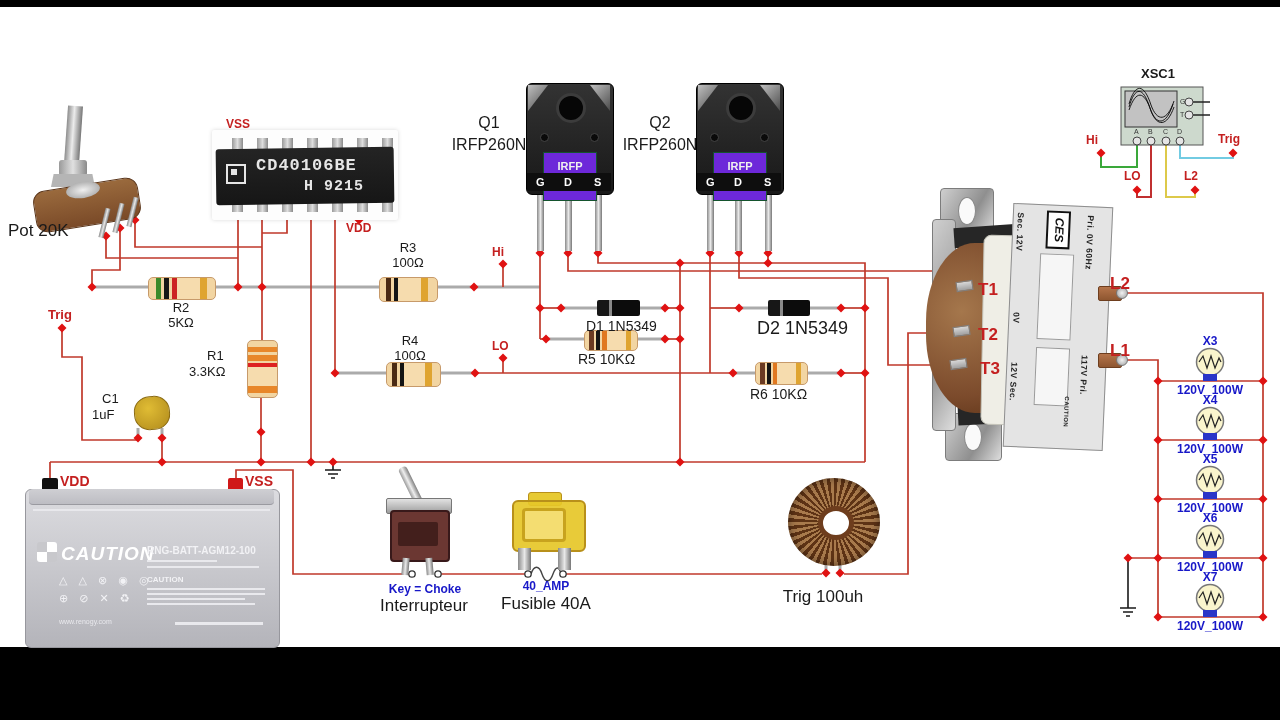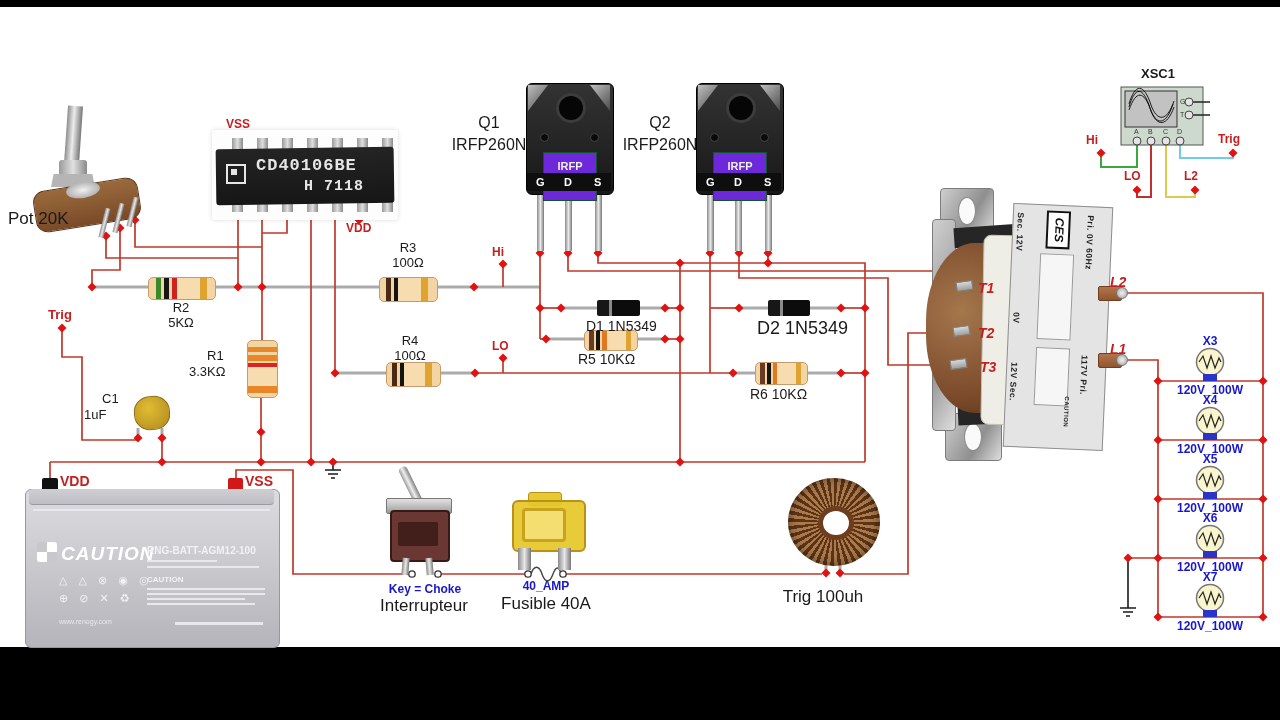--- a/index.html
+++ b/index.html
@@ -2,21 +2,21 @@
 <html><head>
 <meta charset="utf-8">
 <style>
   html,body{margin:0;padding:0;background:#fff;}
   #stage{position:relative;width:1280px;height:720px;background:#fff;overflow:hidden;
          font-family:"Liberation Sans",sans-serif;}
   .bar{position:absolute;left:0;width:1280px;background:#000;}
   .lbl{position:absolute;font-size:13px;color:#1a1a1a;white-space:nowrap;line-height:1;}
   .big{font-size:17px;}
   .red{color:#c42020;font-weight:bold;font-size:12px;}
-  .red11{color:#c42020;font-weight:bold;font-size:14px;font-style:italic;}
+  .red11{color:#c42020;font-weight:bold;font-size:17px;}
   .blue{color:#1818c8;font-weight:bold;font-size:12px;}
   .ctr{transform:translateX(-50%);}
   .tiny{font-size:7px;color:#333;}
   svg{position:absolute;left:0;top:0;pointer-events:none;}
   .comp{position:absolute;}
   
   .pot-shaft{position:absolute;background:linear-gradient(90deg,#8d8d8d,#ececec 45%,#777);}
   .pot-collar{position:absolute;background:linear-gradient(90deg,#9a9a9a,#e0e0e0,#8a8a8a);border-radius:3px;}
   .pot-nut{position:absolute;background:#b5b5b5;clip-path:polygon(6% 0,94% 0,100% 100%,0 100%);}
   .pot-body{position:absolute;background:linear-gradient(#9a6a3d,#7a4a28);border-radius:12px;border:1px solid #5a3418;}
@@ -310,21 +310,21 @@
     <div class="ic-pin" style="left:70px;top:70px;"></div>
       <div class="ic-pin" style="left:95px;top:70px;"></div>
     <div class="ic-pin" style="left:120px;top:70px;"></div>
       <div class="ic-pin" style="left:145px;top:70px;"></div>
     <div class="ic-pin" style="left:170px;top:70px;"></div>
     <div class="ic-body" style="left:4px;top:18px;width:178px;height:56px;"></div>
     <div class="ic-logo" style="left:14px;top:34px;width:16px;height:16px;">
         <i></i>
       </div>
     <div class="ic-txt" style="left:44px;top:26px;font-size:17px;">CD40106BE</div>
-    <div class="ic-txt" style="left:92px;top:48px;font-size:15px;">H 7118</div>
+    <div class="ic-txt" style="left:92px;top:48px;font-size:15px;">H 9215</div>
   </div>
 
   <div class="comp" style="left:526px;top:83px;width:88px;height:170px;">
     <div class="leg" style="left:11px;top:108px;width:7px;height:60px;"></div>
     <div class="leg" style="left:39px;top:108px;width:7px;height:60px;"></div>
     <div class="leg" style="left:69px;top:108px;width:7px;height:60px;"></div>
     <div class="fet-body" style="left:0;top:0;width:86px;height:110px;"></div>
     <div class="fet-wing" style="left:2px;top:2px;width:20px;height:26px;clip-path:polygon(0 0,100% 0,0 100%);"></div>
     <div class="fet-wing" style="left:64px;top:2px;width:20px;height:26px;clip-path:polygon(0 0,100% 0,100% 100%);"></div>
     <div class="fet-hole" style="left:30px;top:10px;width:24px;height:24px;"></div>
@@ -438,31 +438,31 @@
       <span class="vtxt" style="left:72px;top:8px;">Pri. 0V 60Hz</span>
       <span class="vtxt" style="left:72px;top:148px;">117V Pri.</span>
       <span class="vtxt" style="left:58px;top:190px;font-size:6px;">CAUTION</span>
     </div>
     <div class="xf-cu" style="left:178px;top:103px;width:22px;height:13px;"></div>
     <div class="xf-tip" style="left:196px;top:104px;width:10px;height:10px;"></div>
     <div class="xf-cu" style="left:178px;top:170px;width:22px;height:13px;"></div>
     <div class="xf-tip" style="left:196px;top:171px;width:10px;height:10px;"></div>
   </div>
 
-  <div class="lbl big" style="left:8px;top:210px;">Pot 20K</div>
+  <div class="lbl big" style="left:8px;top:222px;">Pot 20K</div>
   <div class="lbl red ctr" style="left:238px;top:118px;">VSS</div>
   <div class="lbl red" style="left:346px;top:222px;">VDD</div>
   <div class="lbl red" style="left:48px;top:308px;font-size:13px;">Trig</div>
 
   <div class="lbl ctr" style="left:181px;top:301px;">R2</div>
   <div class="lbl ctr" style="left:181px;top:316px;">5KΩ</div>
   <div class="lbl" style="left:207px;top:349px;">R1</div>
   <div class="lbl" style="left:189px;top:365px;">3.3KΩ</div>
   <div class="lbl" style="left:102px;top:392px;">C1</div>
-  <div class="lbl" style="left:84px;top:408px;">1uF</div>
+  <div class="lbl" style="left:92px;top:408px;">1uF</div>
   <div class="lbl ctr" style="left:408px;top:241px;">R3</div>
   <div class="lbl ctr" style="left:408px;top:256px;">100Ω</div>
   <div class="lbl ctr" style="left:410px;top:334px;">R4</div>
   <div class="lbl ctr" style="left:410px;top:349px;">100Ω</div>
   <div class="lbl red" style="left:492px;top:246px;">Hi</div>
   <div class="lbl red" style="left:492px;top:340px;">LO</div>
   <div class="lbl" style="left:586px;top:319px;font-size:14px;">D1 1N5349</div>
   <div class="lbl" style="left:578px;top:352px;font-size:14px;">R5 10KΩ</div>
   <div class="lbl" style="left:757px;top:319px;font-size:18px;">D2 1N5349</div>
   <div class="lbl" style="left:750px;top:387px;font-size:14px;">R6 10KΩ</div>

